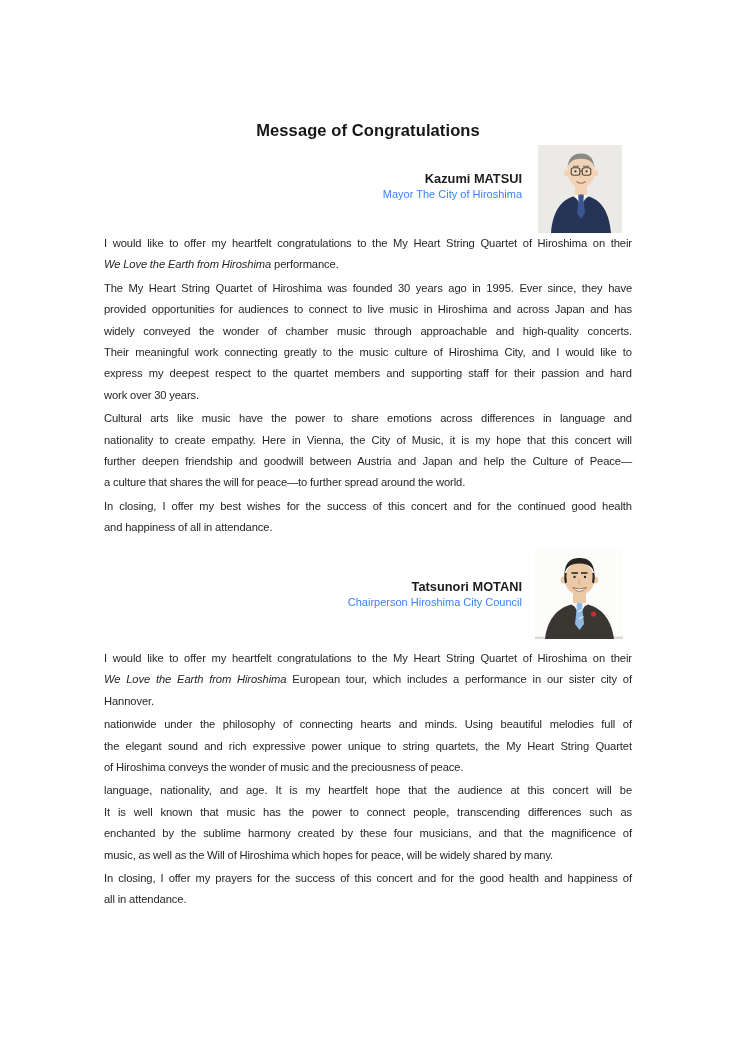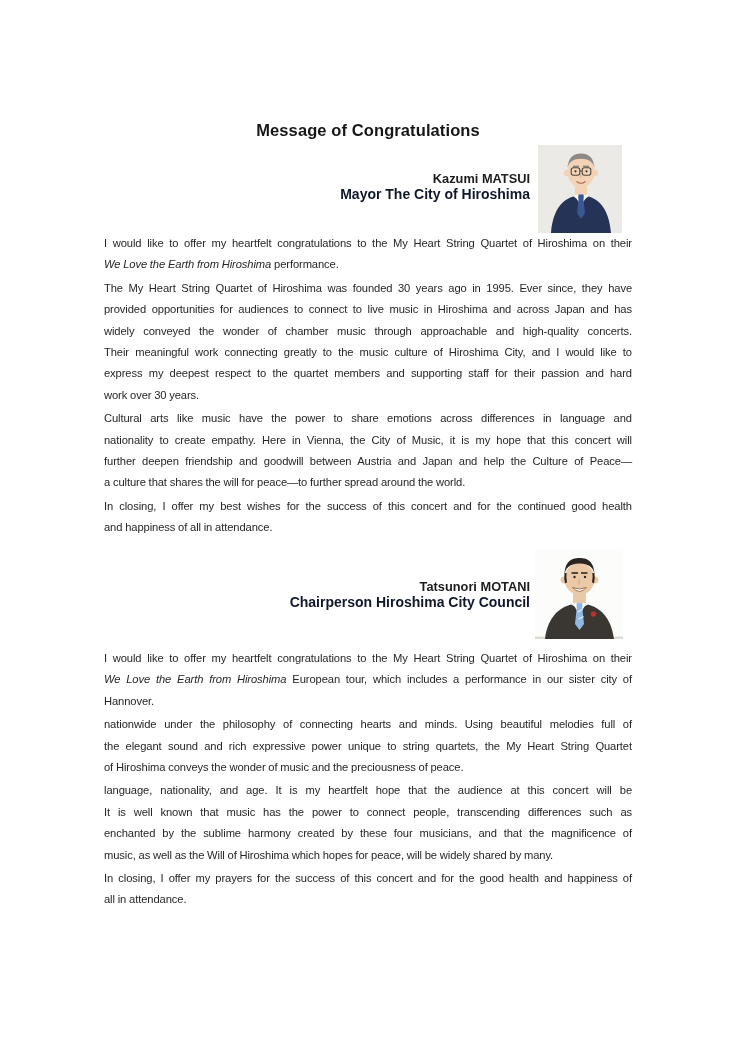--- a/index.html
+++ b/index.html
@@ -20,28 +20,28 @@
     left: 0;
     width: 100%;
     text-align: center;
     font-size: 16.5px;
     font-weight: 700;
     color: #161616;
     letter-spacing: 0.1px;
   }
   .namebox {
     position: absolute;
-    right: 206px;
+    right: 214px;
     left: 104px;
     text-align: right;
   }
   .nb1 { top: 171px; }
   .nb2 { top: 579px; }
   .pname { font-size: 12.8px; font-weight: 700; line-height: 16px; color: #1c1c1c; }
-  .prole { font-size: 14px; line-height: 15.5px; color: #0f172a; font-weight: bold; }
+  .prole { font-size: 11px; line-height: 15.5px; color: #3b82f6; }
   .photo { position: absolute; line-height: 0; }
   .ph1 { left: 538px; top: 145px; }
   .ph2 { left: 535px; top: 549px; }
   .body {
     position: absolute;
     left: 104px;
     width: 528px;
     font-size: 11.2px;
     line-height: 21.4px;
     letter-spacing: -0.1px;

